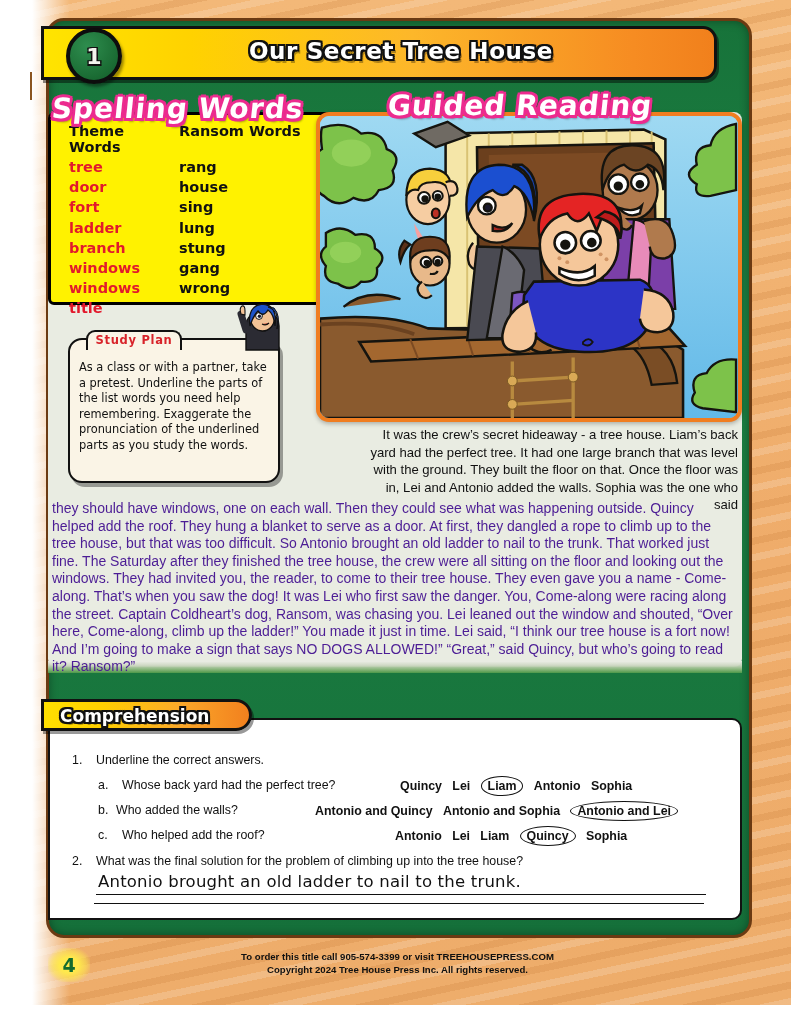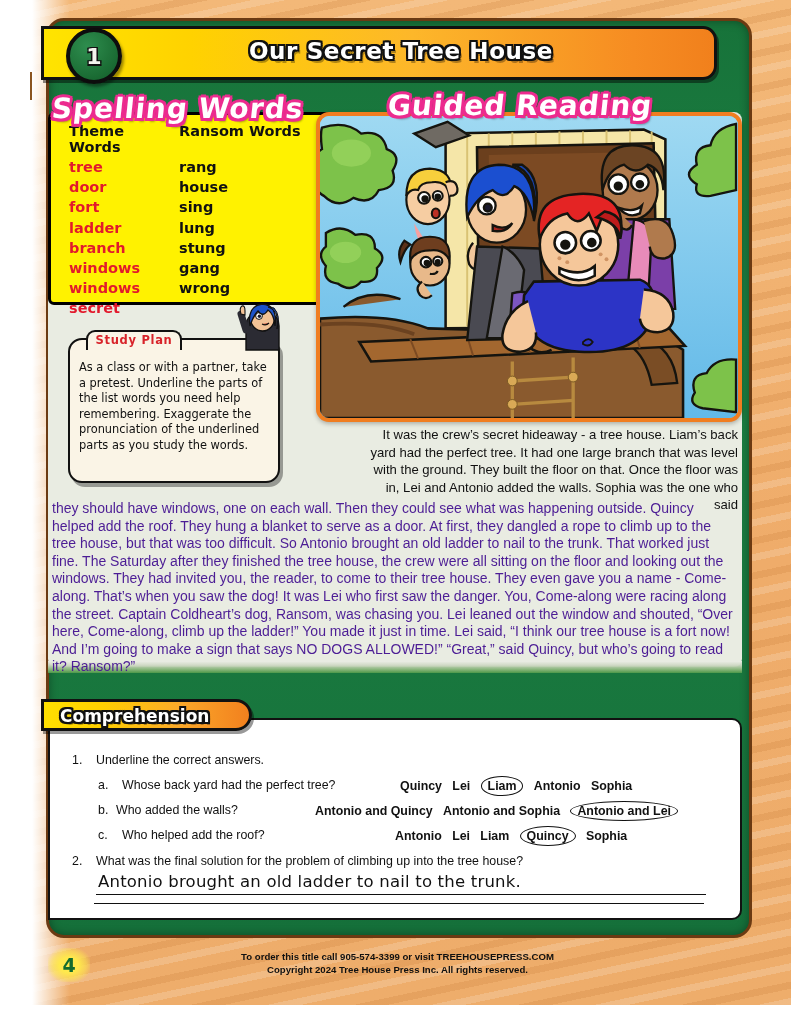--- a/index.html
+++ b/index.html
@@ -244,21 +244,21 @@
       </div>
       <div class="spell-rows">
         <ul class="col theme" id="theme-list">
             <li>tree</li>
             <li>door</li>
             <li>fort</li>
             <li>ladder</li>
             <li>branch</li>
             <li>windows</li>
             <li>windows</li>
-            <li>secret</li>
+            <li>title</li>
           </ul>
         <ul class="col phon" id="phonics-list">
             <li>rang</li>
             <li>house</li>
             <li>sing</li>
             <li>lung</li>
             <li>stung</li>
             <li>gang</li>
             <li>wrong</li>
           </ul>

